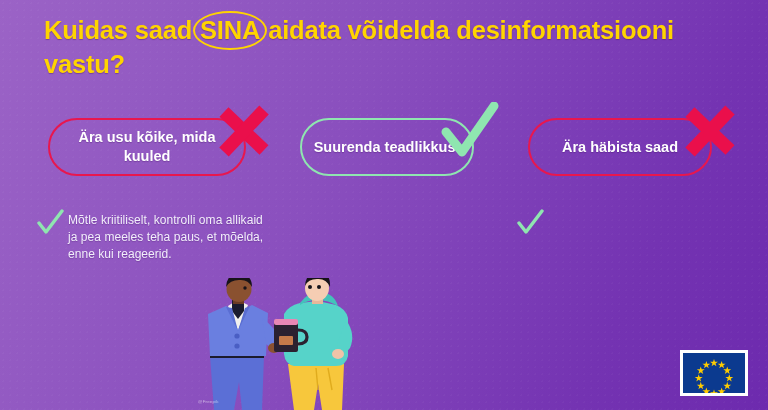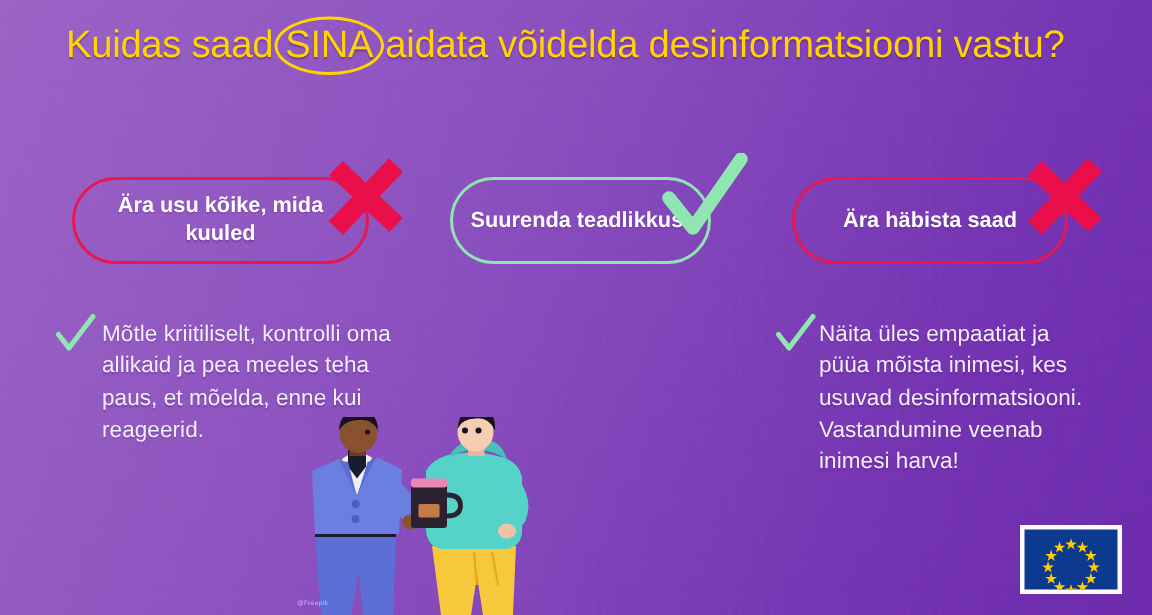--- a/index.html
+++ b/index.html
@@ -33,21 +33,21 @@
   .title-wrap {
     position: absolute;
     left: 44px;
     top: 14px;
     width: 680px;
     z-index: 6;
   }
   .title {
     color: #ffd400;
     font-size: 25.5px;
-    font-weight: normal;
+    font-weight: bold;
     line-height: 1.33;
     letter-spacing: -0.2px;
     text-shadow: 0 1px 1px rgba(60,10,90,0.35);
   }
   .sina {
     display: inline-block;
     position: relative;
     padding: 0 7px;
     margin: 0 1px;
   }
@@ -133,21 +133,21 @@
   }
   .body-check {
     position: absolute;
     left: -2px;
     top: -3px;
     width: 28px;
     height: 28px;
   }
   .body-text {
     color: #f2eefb;
-    font-size: 15px;
+    font-size: 12px;
     line-height: 1.42;
     letter-spacing: 0.05px;
     text-shadow: 0 1px 1px rgba(60,10,90,0.28);
   }
   .col-0 .body-row { padding-left: 30px; }
   .col-1 .body-row { padding-left: 34px; }
   .col-2 .body-row { padding-left: 28px; }
 
   
   .illus {
@@ -236,21 +236,20 @@
         </div>
         <svg class="mark-x" viewBox="0 0 62 62">
           <path d="M12 8 L52 46" stroke="#ea0f4b" stroke-width="13" stroke-linecap="butt" fill="none"></path>
           <path d="M52 6 L12 48" stroke="#ea0f4b" stroke-width="13" stroke-linecap="butt" fill="none"></path>
         </svg>
       </div>
       <div class="body-row">
         <svg class="body-check" viewBox="0 0 28 28">
           <path d="M3 14 L10 23 L26 2" stroke="#8fe6b0" stroke-width="3.4" fill="none" stroke-linecap="round" stroke-linejoin="round"></path>
         </svg>
-        <div class="body-text">Näita üles empaatiat ja püüa mõista inimesi, kes usuvad desinformatsiooni. Vastandumine veenab inimesi harva!</div>
       </div>
     </div>
 
   </div>
 
   <svg class="illus" viewBox="0 0 186 132">
 
     <g>
 
       <path d="M14 78 L68 78 L66 132 L46 132 L43 104 L38 132 L18 132 Z" fill="#5b6fd6"></path>

